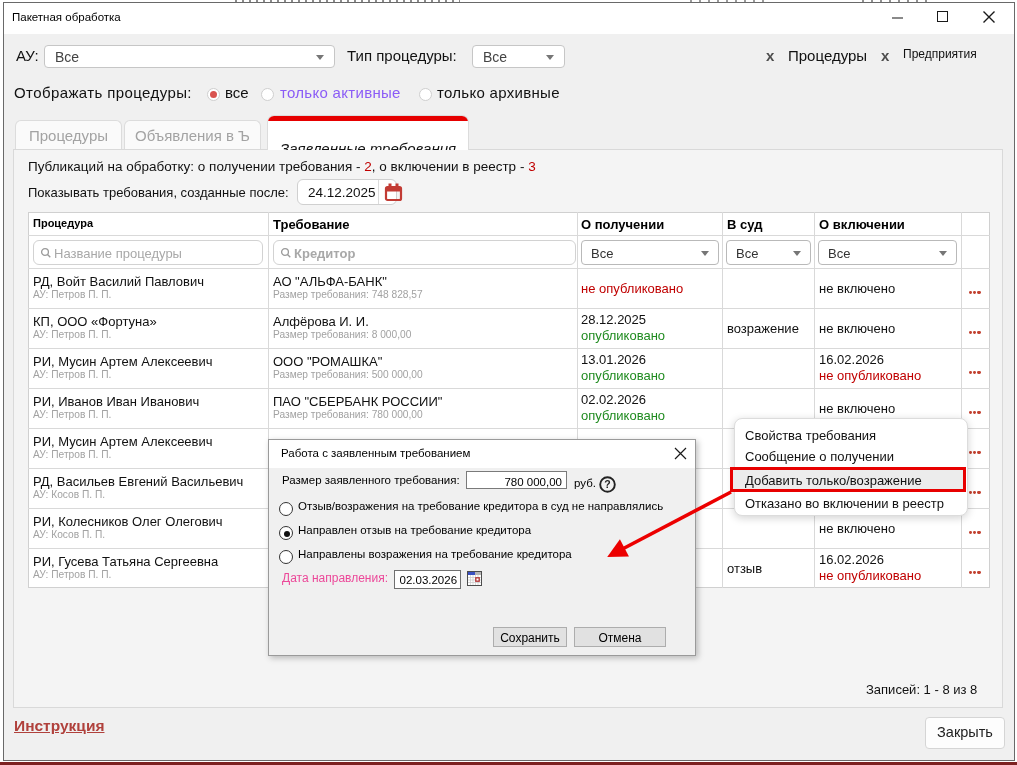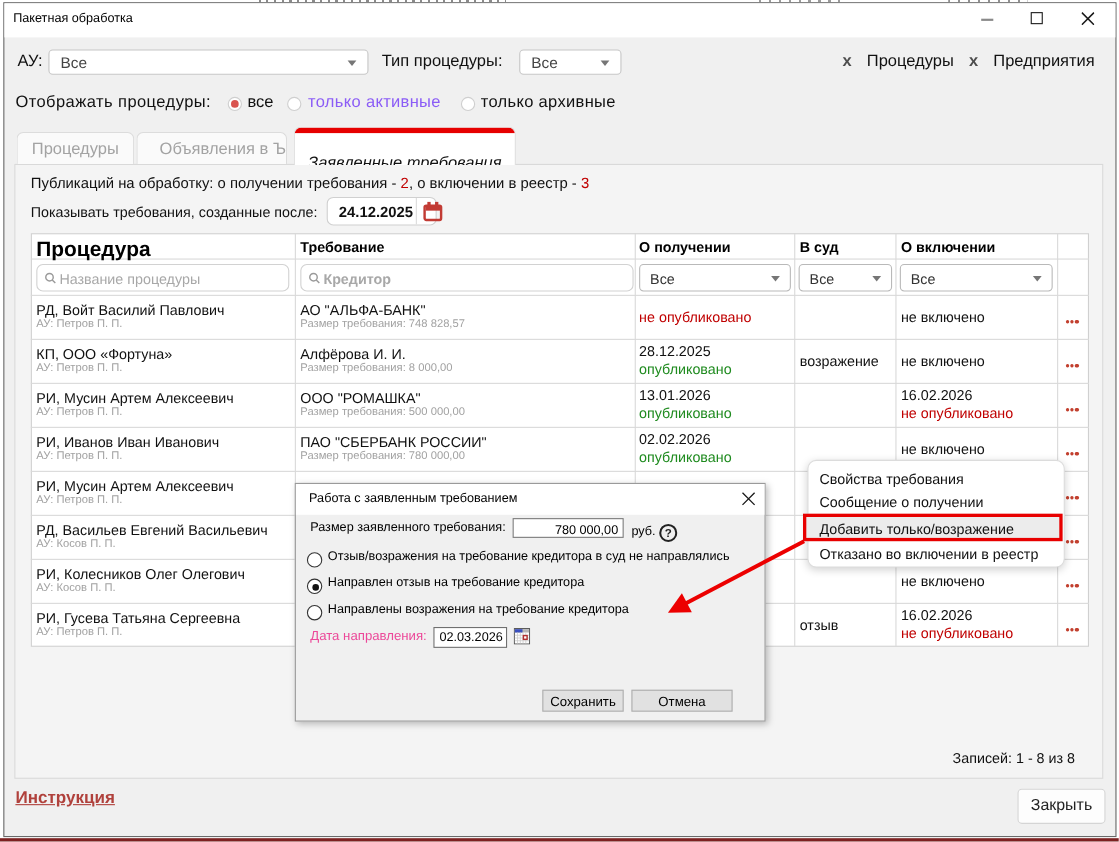--- a/index.html
+++ b/index.html
@@ -38,42 +38,42 @@
     <div class="arr" style="right:10px;top:9px;"></div>
   </div>
 <div class="abs" style="left:347px;top:47px;font-size:15px;z-index:2;color:#111;">Тип процедуры:</div>
 <div class="abs" style="left:472px;top:45px;width:93px;height:23px;z-index:2;background:#fff;border:1px solid #c6c6c6;border-radius:4px;">
     <div class="abs" style="left:10px;top:3px;font-size:14px;color:#444;">Все</div>
     <div class="arr" style="right:10px;top:9px;"></div>
   </div>
 <div class="abs" style="left:766px;top:46.5px;font-size:15px;font-weight:bold;color:#4d4d4d;z-index:2;">x</div>
 <div class="abs" style="left:788px;top:46.5px;font-size:15px;color:#111;z-index:2;">Процедуры</div>
 <div class="abs" style="left:881px;top:46.5px;font-size:15px;font-weight:bold;color:#4d4d4d;z-index:2;">x</div>
-<div class="abs" style="left:903px;top:46.5px;font-size:15px;color:#111;z-index:2;">Предприятия</div>
+<div class="abs" style="left:903px;top:46.5px;font-size:12px;color:#111;z-index:2;">Предприятия</div>
 <div class="abs" style="left:14px;top:83.5px;font-size:15px;letter-spacing:0.4px;z-index:2;color:#111;">Отображать процедуры:</div>
 <div class="radio sel abs" style="left:207px;top:88px;z-index:2;"></div>
 <div class="abs" style="left:225px;top:83.5px;font-size:15px;z-index:2;color:#111;">все</div>
 <div class="radio abs" style="left:261px;top:88px;z-index:2;"></div>
 <div class="abs" style="left:280px;top:83.5px;font-size:15px;letter-spacing:0.3px;z-index:2;color:#8b5cf6;">только активные</div>
 <div class="radio abs" style="left:419px;top:88px;z-index:2;"></div>
 <div class="abs" style="left:437px;top:83.5px;font-size:15px;letter-spacing:0.3px;z-index:2;color:#111;">только архивные</div>
 <div class="abs" style="left:15px;top:120px;width:107px;height:29px;z-index:3;background:#fafafa;border:1px solid #dcdcdc;border-bottom:none;border-radius:6px 6px 0 0;color:#a3a3a3;font-size:15px;text-align:center;">
     <div style="margin-top:6px;">Процедуры</div>
   </div>
 <div class="abs" style="left:124px;top:120px;width:137px;height:29px;z-index:3;background:#fafafa;border:1px solid #dcdcdc;border-bottom:none;border-radius:6px 6px 0 0;color:#a3a3a3;font-size:15px;text-align:center;">
-    <div style="margin-top:6px;text-align:right;">Объявления в Ъ</div>
+    <div style="margin-top:6px;">Объявления в Ъ</div>
   </div>
 <div class="abs" style="left:267px;top:115px;width:202px;height:35px;z-index:4;background:#fff;border:1px solid #dcdcdc;border-bottom:none;border-radius:7px 7px 0 0;color:#111;font-size:15px;text-align:center;overflow:hidden;">
     <div class="abs" style="left:0;top:0;width:100%;height:5px;background:#e60000;"></div>
     <div style="margin-top:24px;font-style:italic;">Заявленные требования</div>
   </div>
 <div class="abs" style="left:13px;top:149px;width:990px;height:559px;z-index:2;background:#f4f4f4;border:1px solid #d9d9d9;"></div>
 <div class="abs" style="left:28px;top:159px;font-size:13.5px;color:#111;z-index:3;">Публикаций на обработку: о получении требования - <span class="red-t">2</span>, о включении в реестр - <span class="red-t">3</span></div>
 <div class="abs" style="left:28px;top:185px;font-size:13px;color:#111;z-index:3;">Показывать требования, созданные после:</div>
-<div class="abs" style="left:297px;top:179px;width:100px;height:26px;z-index:3;background:#fff;border:1px solid #d0d0d0;border-radius:6px;font-weight:bold;">
+<div class="abs" style="left:297px;top:179px;width:100px;height:26px;z-index:3;background:#fff;border:1px solid #d0d0d0;border-radius:6px;">
     <div class="abs" style="left:10px;top:5px;font-size:13.5px;color:#111;">24.12.2025</div>
     <div class="abs" style="left:80px;top:0;width:1px;height:24px;background:#dcdcdc;"></div>
     <svg class="abs" style="left:86px;top:3px;" width="20" height="19" viewBox="0 0 20 19">
       <rect x="2" y="4" width="15" height="13" rx="1.5" fill="none" stroke="#c23b34" stroke-width="2.2"></rect>
       <rect x="3" y="5" width="13" height="3.5" fill="#c23b34"></rect>
       <rect x="4.5" y="0.5" width="3" height="4.5" fill="#c23b34"></rect>
       <rect x="11.5" y="0.5" width="3" height="4.5" fill="#c23b34"></rect>
     </svg>
   </div>
 <div class="abs" style="left:28px;top:212px;width:962px;height:376px;z-index:3;background:#fff;border:1px solid #d0d0d0;"></div>
@@ -84,21 +84,21 @@
 <div class="gridv" style="left:961px;top:212px;height:376px;z-index:4;"></div>
 <div class="gridh" style="left:28px;top:235px;width:962px;z-index:4;"></div>
 <div class="gridh" style="left:28px;top:268px;width:962px;z-index:4;"></div>
 <div class="gridh" style="left:28px;top:308px;width:962px;z-index:4;"></div>
 <div class="gridh" style="left:28px;top:348px;width:962px;z-index:4;"></div>
 <div class="gridh" style="left:28px;top:388px;width:962px;z-index:4;"></div>
 <div class="gridh" style="left:28px;top:428px;width:962px;z-index:4;"></div>
 <div class="gridh" style="left:28px;top:468px;width:962px;z-index:4;"></div>
 <div class="gridh" style="left:28px;top:508px;width:962px;z-index:4;"></div>
 <div class="gridh" style="left:28px;top:548px;width:962px;z-index:4;"></div>
-<div class="abs" style="left:33px;top:217px;font-size:19px;font-weight:bold;color:#000;z-index:5;">Процедура</div>
+<div class="abs" style="left:33px;top:217px;font-size:11px;font-weight:bold;color:#000;z-index:5;">Процедура</div>
 <div class="abs" style="left:273px;top:217px;font-size:13px;font-weight:bold;color:#000;z-index:5;">Требование</div>
 <div class="abs" style="left:581px;top:217px;font-size:13px;font-weight:bold;color:#000;z-index:5;">О получении</div>
 <div class="abs" style="left:727px;top:217px;font-size:13px;font-weight:bold;color:#000;z-index:5;">В суд</div>
 <div class="abs" style="left:819px;top:217px;font-size:13px;font-weight:bold;color:#000;z-index:5;">О включении</div>
 <div class="abs" style="left:33px;top:240px;width:230px;height:25px;z-index:5;background:#fff;border:1px solid #d2d2d2;border-radius:6px;">
     <svg class="abs" style="left:6px;top:6px;z-index:6;" width="12" height="12" viewBox="0 0 12 12">
       <circle cx="5" cy="5" r="3.4" fill="none" stroke="#9a9a9a" stroke-width="1.3"></circle>
       <path d="M7.5 7.5 L10.3 10.3" stroke="#9a9a9a" stroke-width="1.3"></path>
     </svg>
     <div class="abs" style="left:20px;top:5px;font-size:13px;color:#a8a8a8;">Название процедуры</div>

